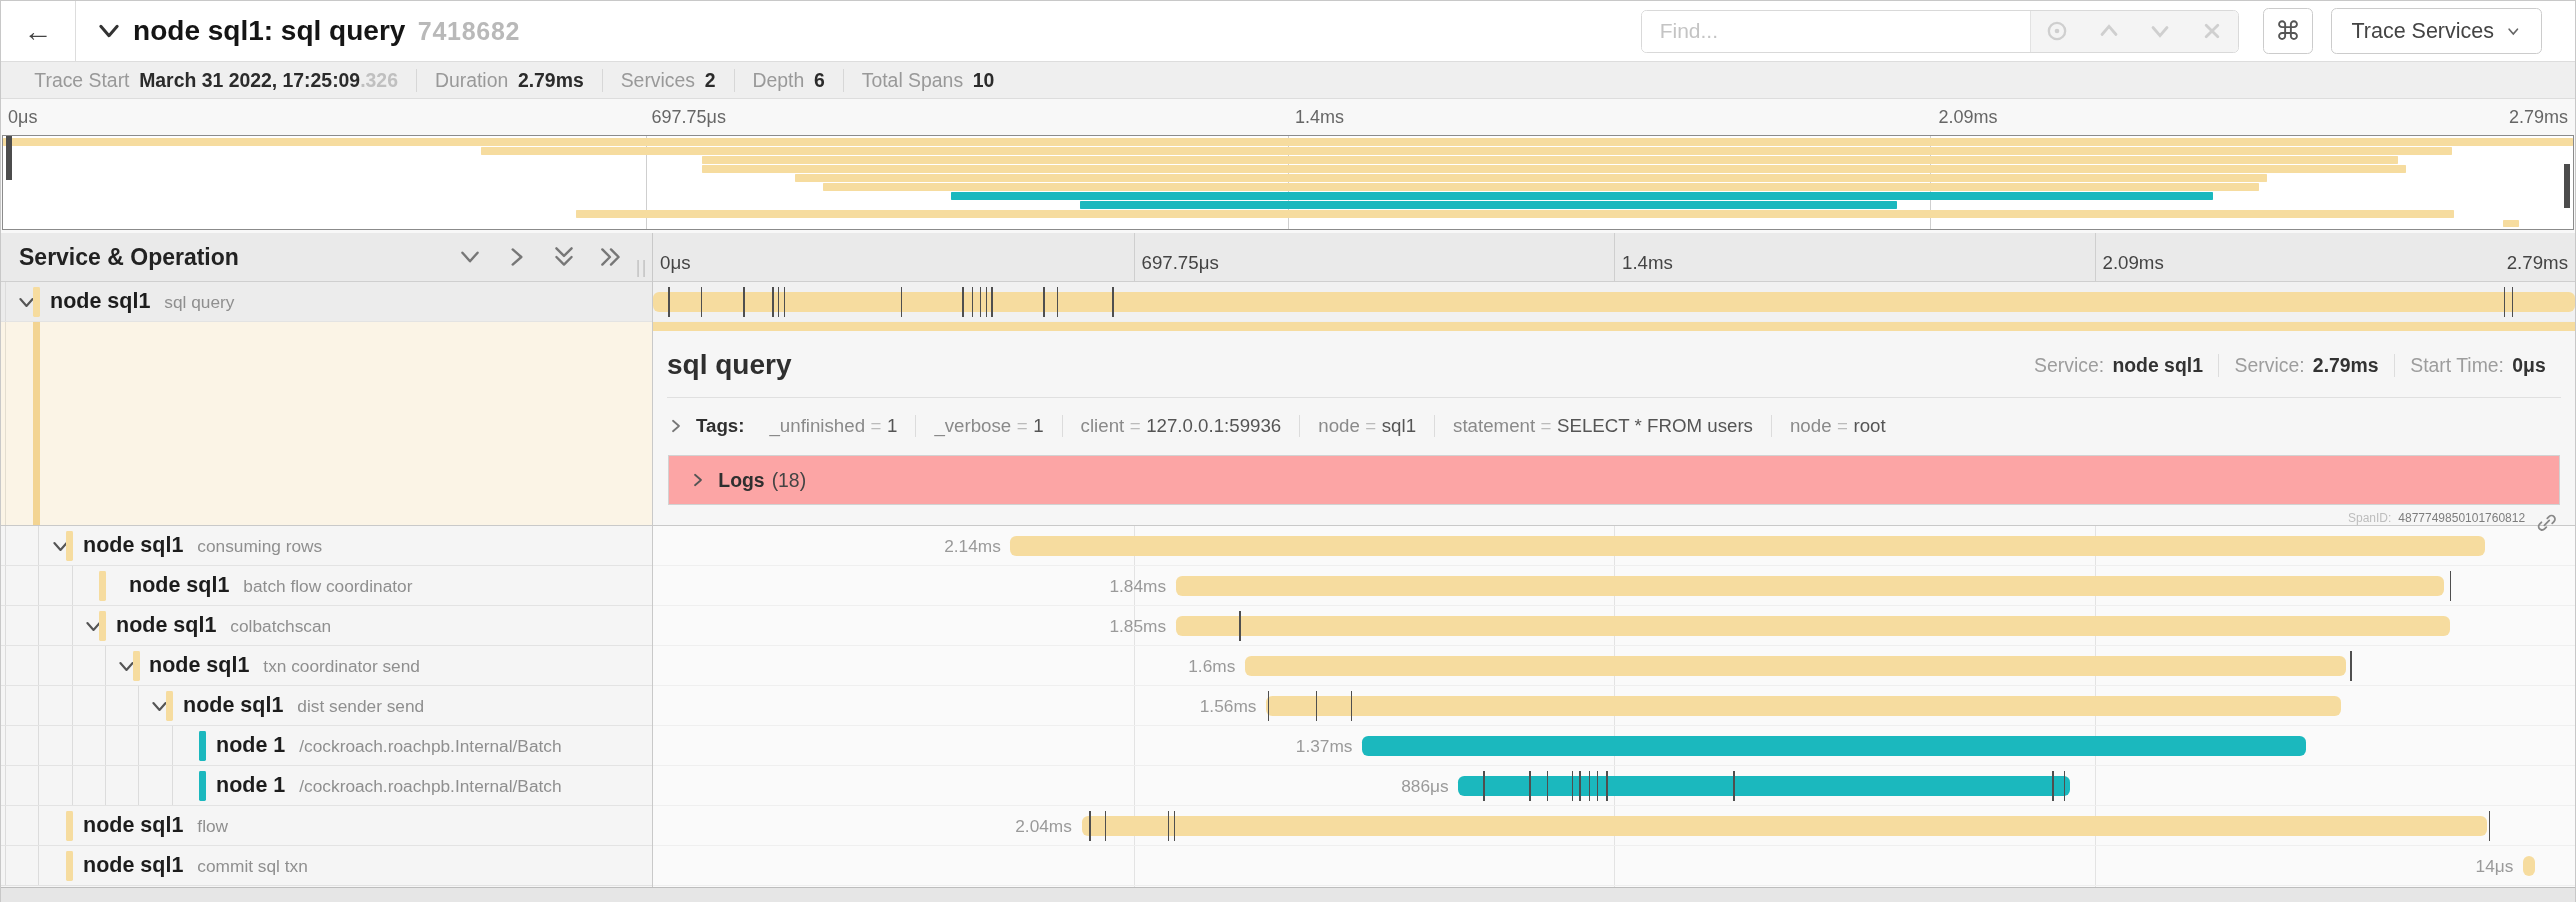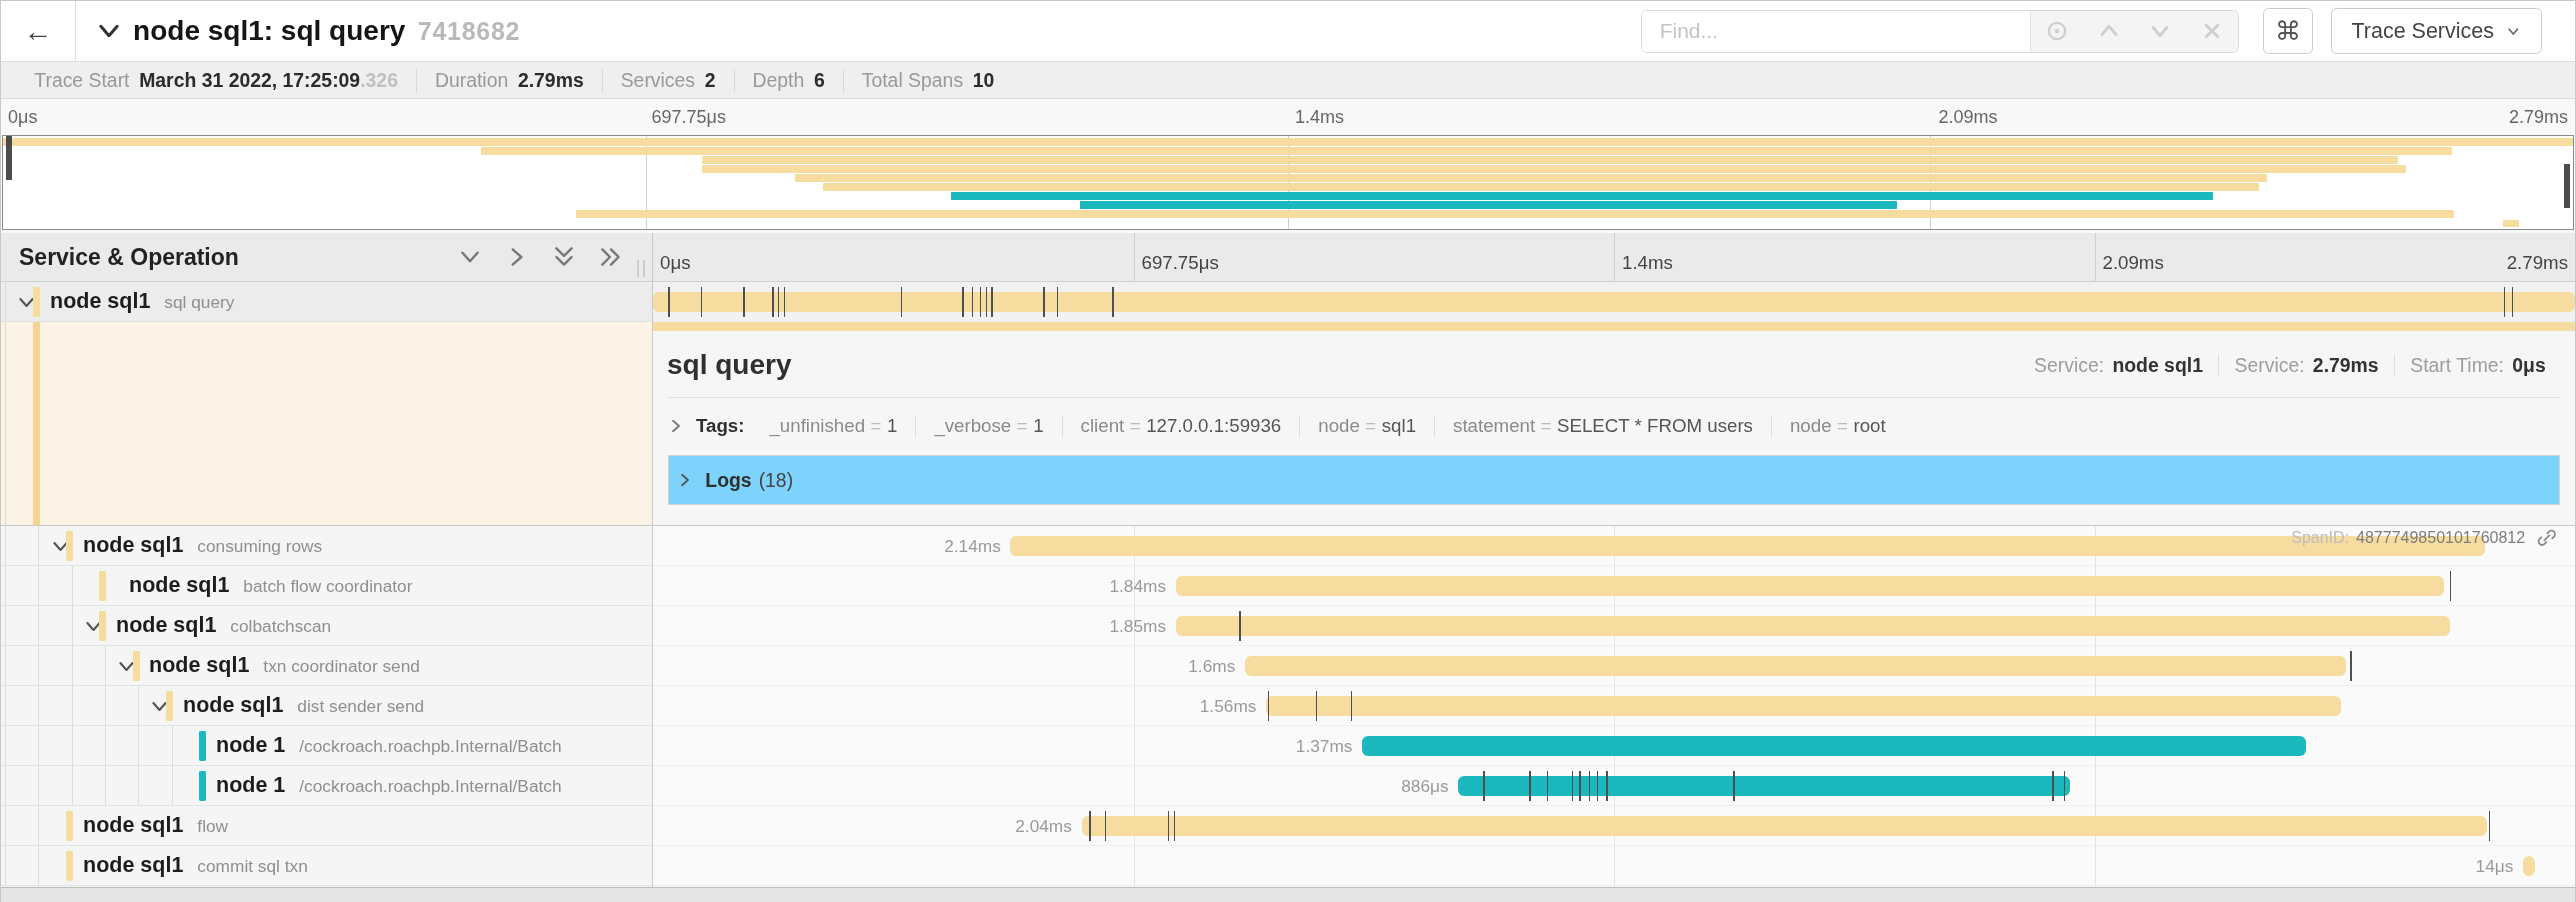--- a/index.html
+++ b/index.html
@@ -114,28 +114,28 @@
   .dm-label { color:#9d9d9d; margin-right:8.3px; }
   .dm-value { color:#333; font-weight:bold; }
   .d-hr { position:absolute; left:14px; right:14px; top:75px; border-top:1.4px solid #e0e0e0; }
   .d-tags { position:absolute; left:14px; right:14px; top:82px; height:44px; display:flex;
             align-items:center; font-size:18.7px; cursor:pointer; }
   .d-tags .chev { width:18px; height:18px; margin-right:11px; }
   .tags-label { font-weight:bold; color:#2f2f2f; margin-right:7px; }
   .tag-pair { padding:0 18px; border-left:0.7px solid #dcdcdc; white-space:nowrap; }
   .tag-pair:first-of-type { border-left:none; }
   .tag-k { color:#8a8a8a; } .tag-eq { color:#bbb; padding:0 5.5px; } .tag-v { color:#555; }
-  .d-logs { position:absolute; left:15.3px; right:15.3px; top:133px; height:50px; background:#7dd3fc;
-            border:0.7px solid #d2d2d2; display:flex; align-items:center; padding-left:7px;
+  .d-logs { position:absolute; left:15.3px; right:15.3px; top:133px; height:50px; background:#fca5a5;
+            border:0.7px solid #d2d2d2; display:flex; align-items:center; padding-left:20px;
             font-size:19.4px; cursor:pointer; }
   .d-logs .chev { width:18px; height:18px; margin-right:11px; }
   .logs-label { font-weight:bold; color:#2f2f2f; margin-right:7px; }
   .logs-count { color:#444; }
-  .d-spanid { position:absolute; right:16.6px; top:204px; display:flex; align-items:center;
-              font-size:16px; }
+  .d-spanid { position:absolute; right:16.6px; top:189px; display:flex; 
+              font-size:12px; }
   .spanid-label { color:#bdbdbd; margin-right:7px; }
   .spanid-value { color:#7d7d7d; }
   .spanid-link { width:23.6px; height:23.6px; margin-left:9.7px; cursor:pointer; }
 
   .bottom-strip { position:absolute; left:0; bottom:0; width:100%; height:15.3px; background:#e6e6e6;
                   border-top:0.7px solid #bdbdbd; z-index:4; }
   svg { display:block; width:100%; height:100%; }
 </style>
 </head>
 <body>

